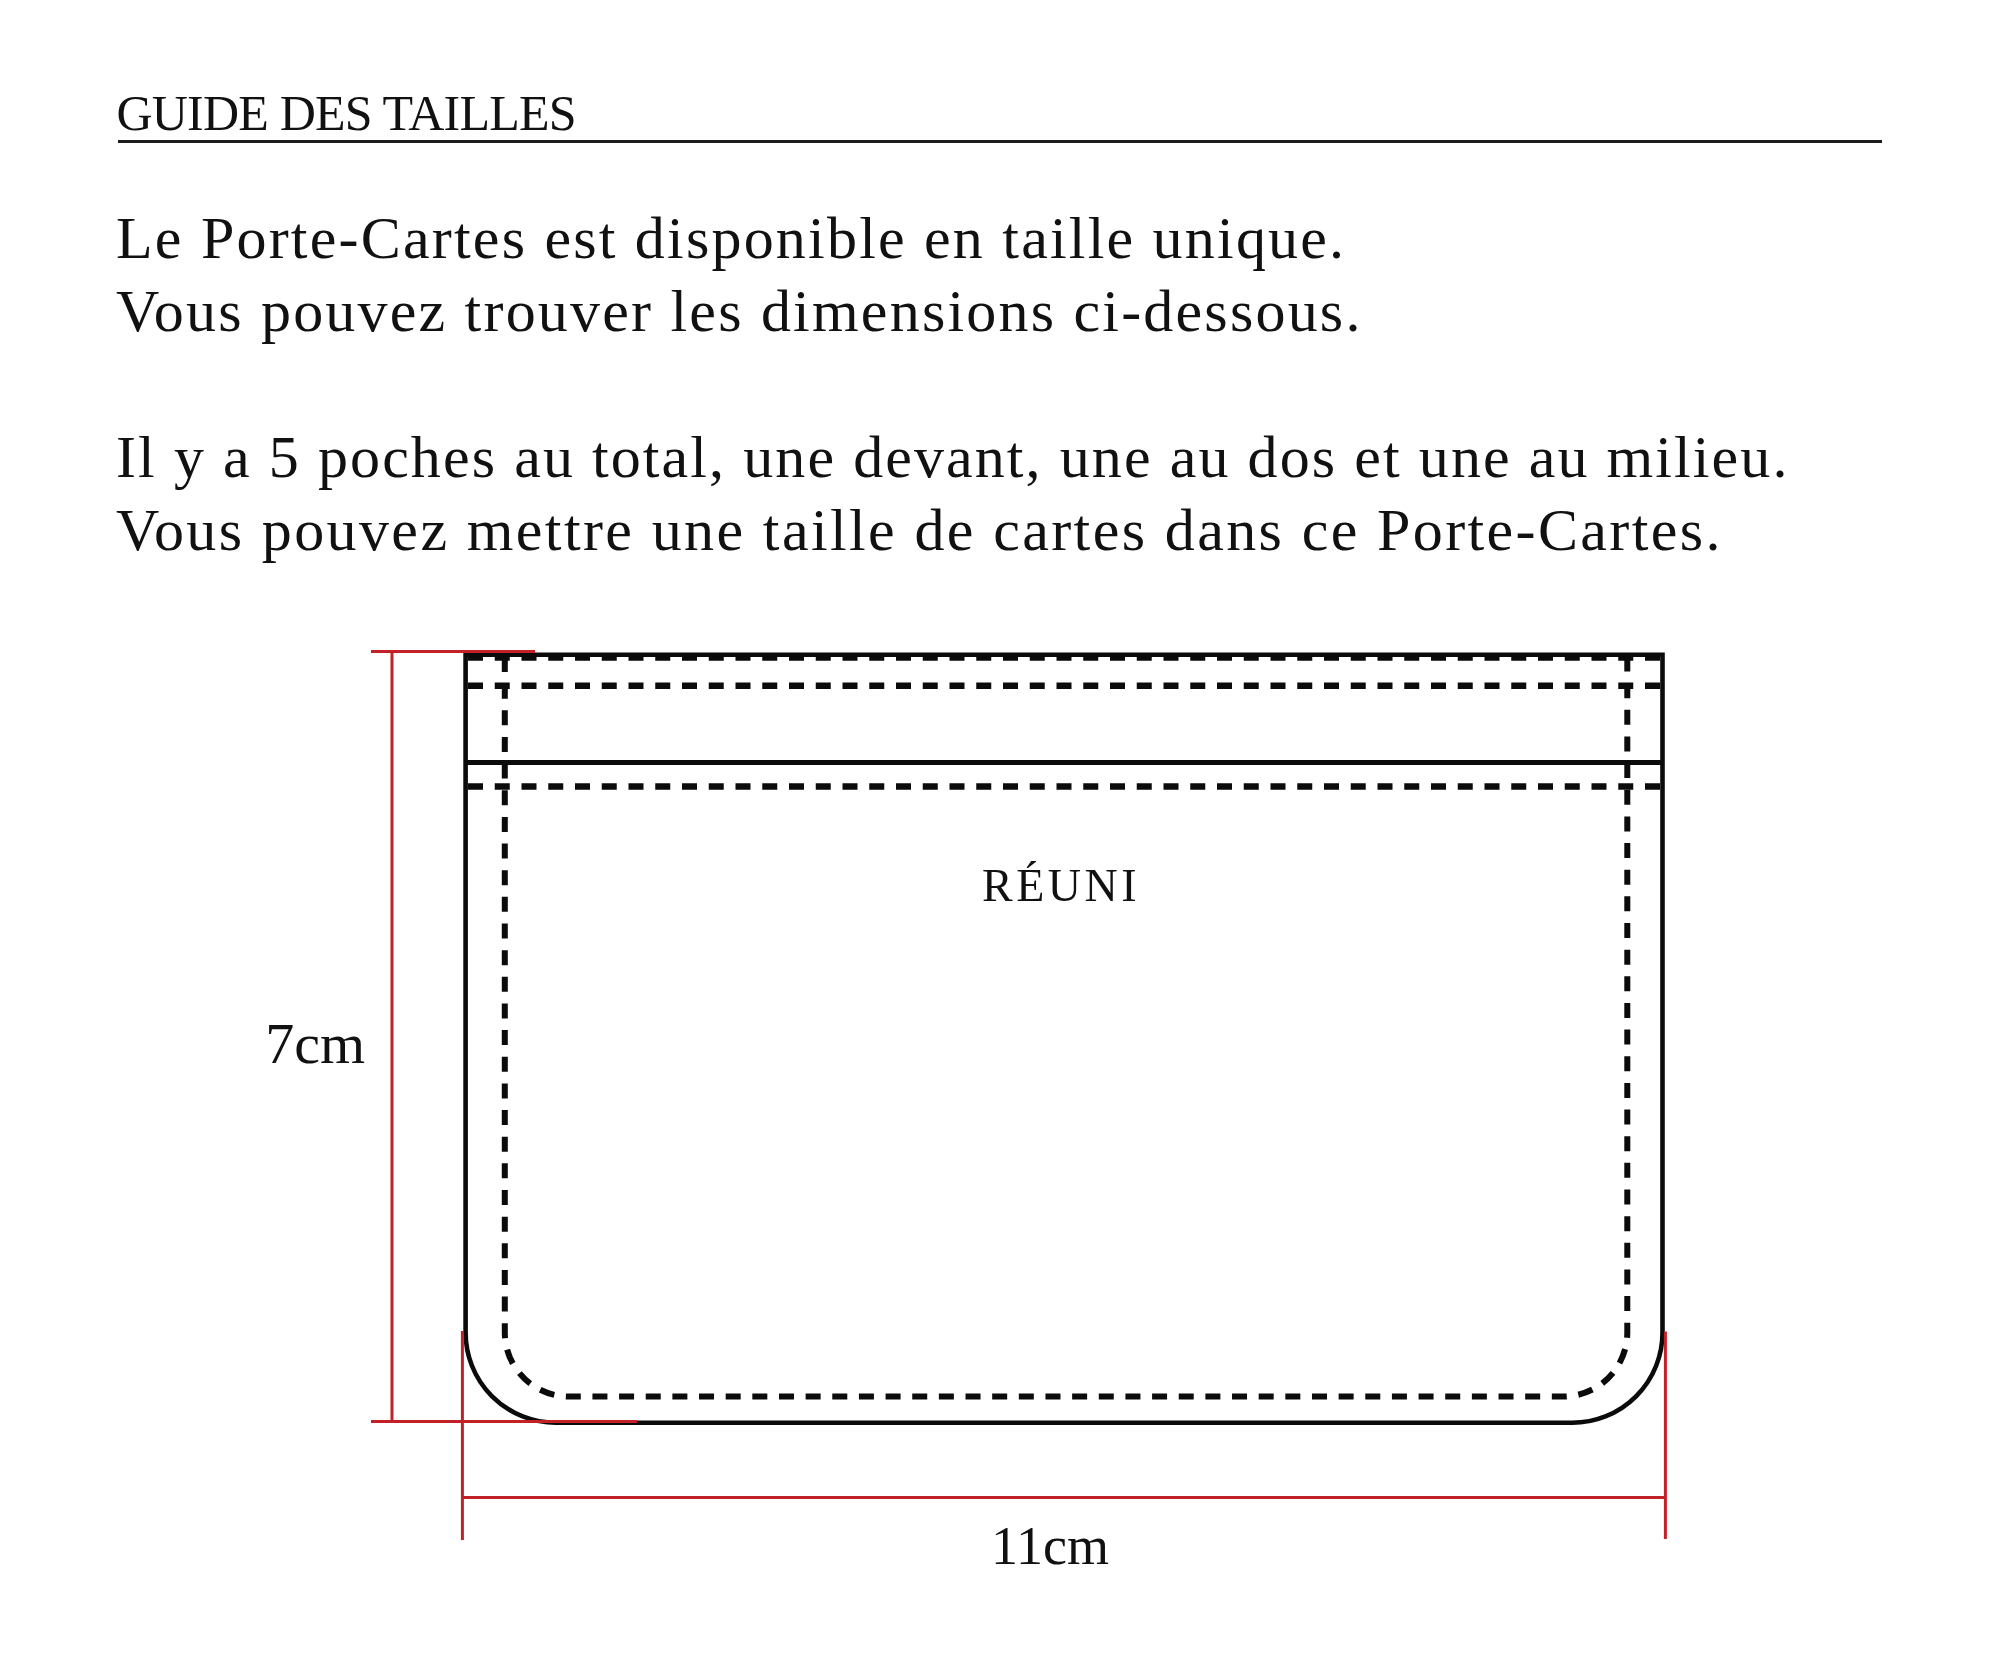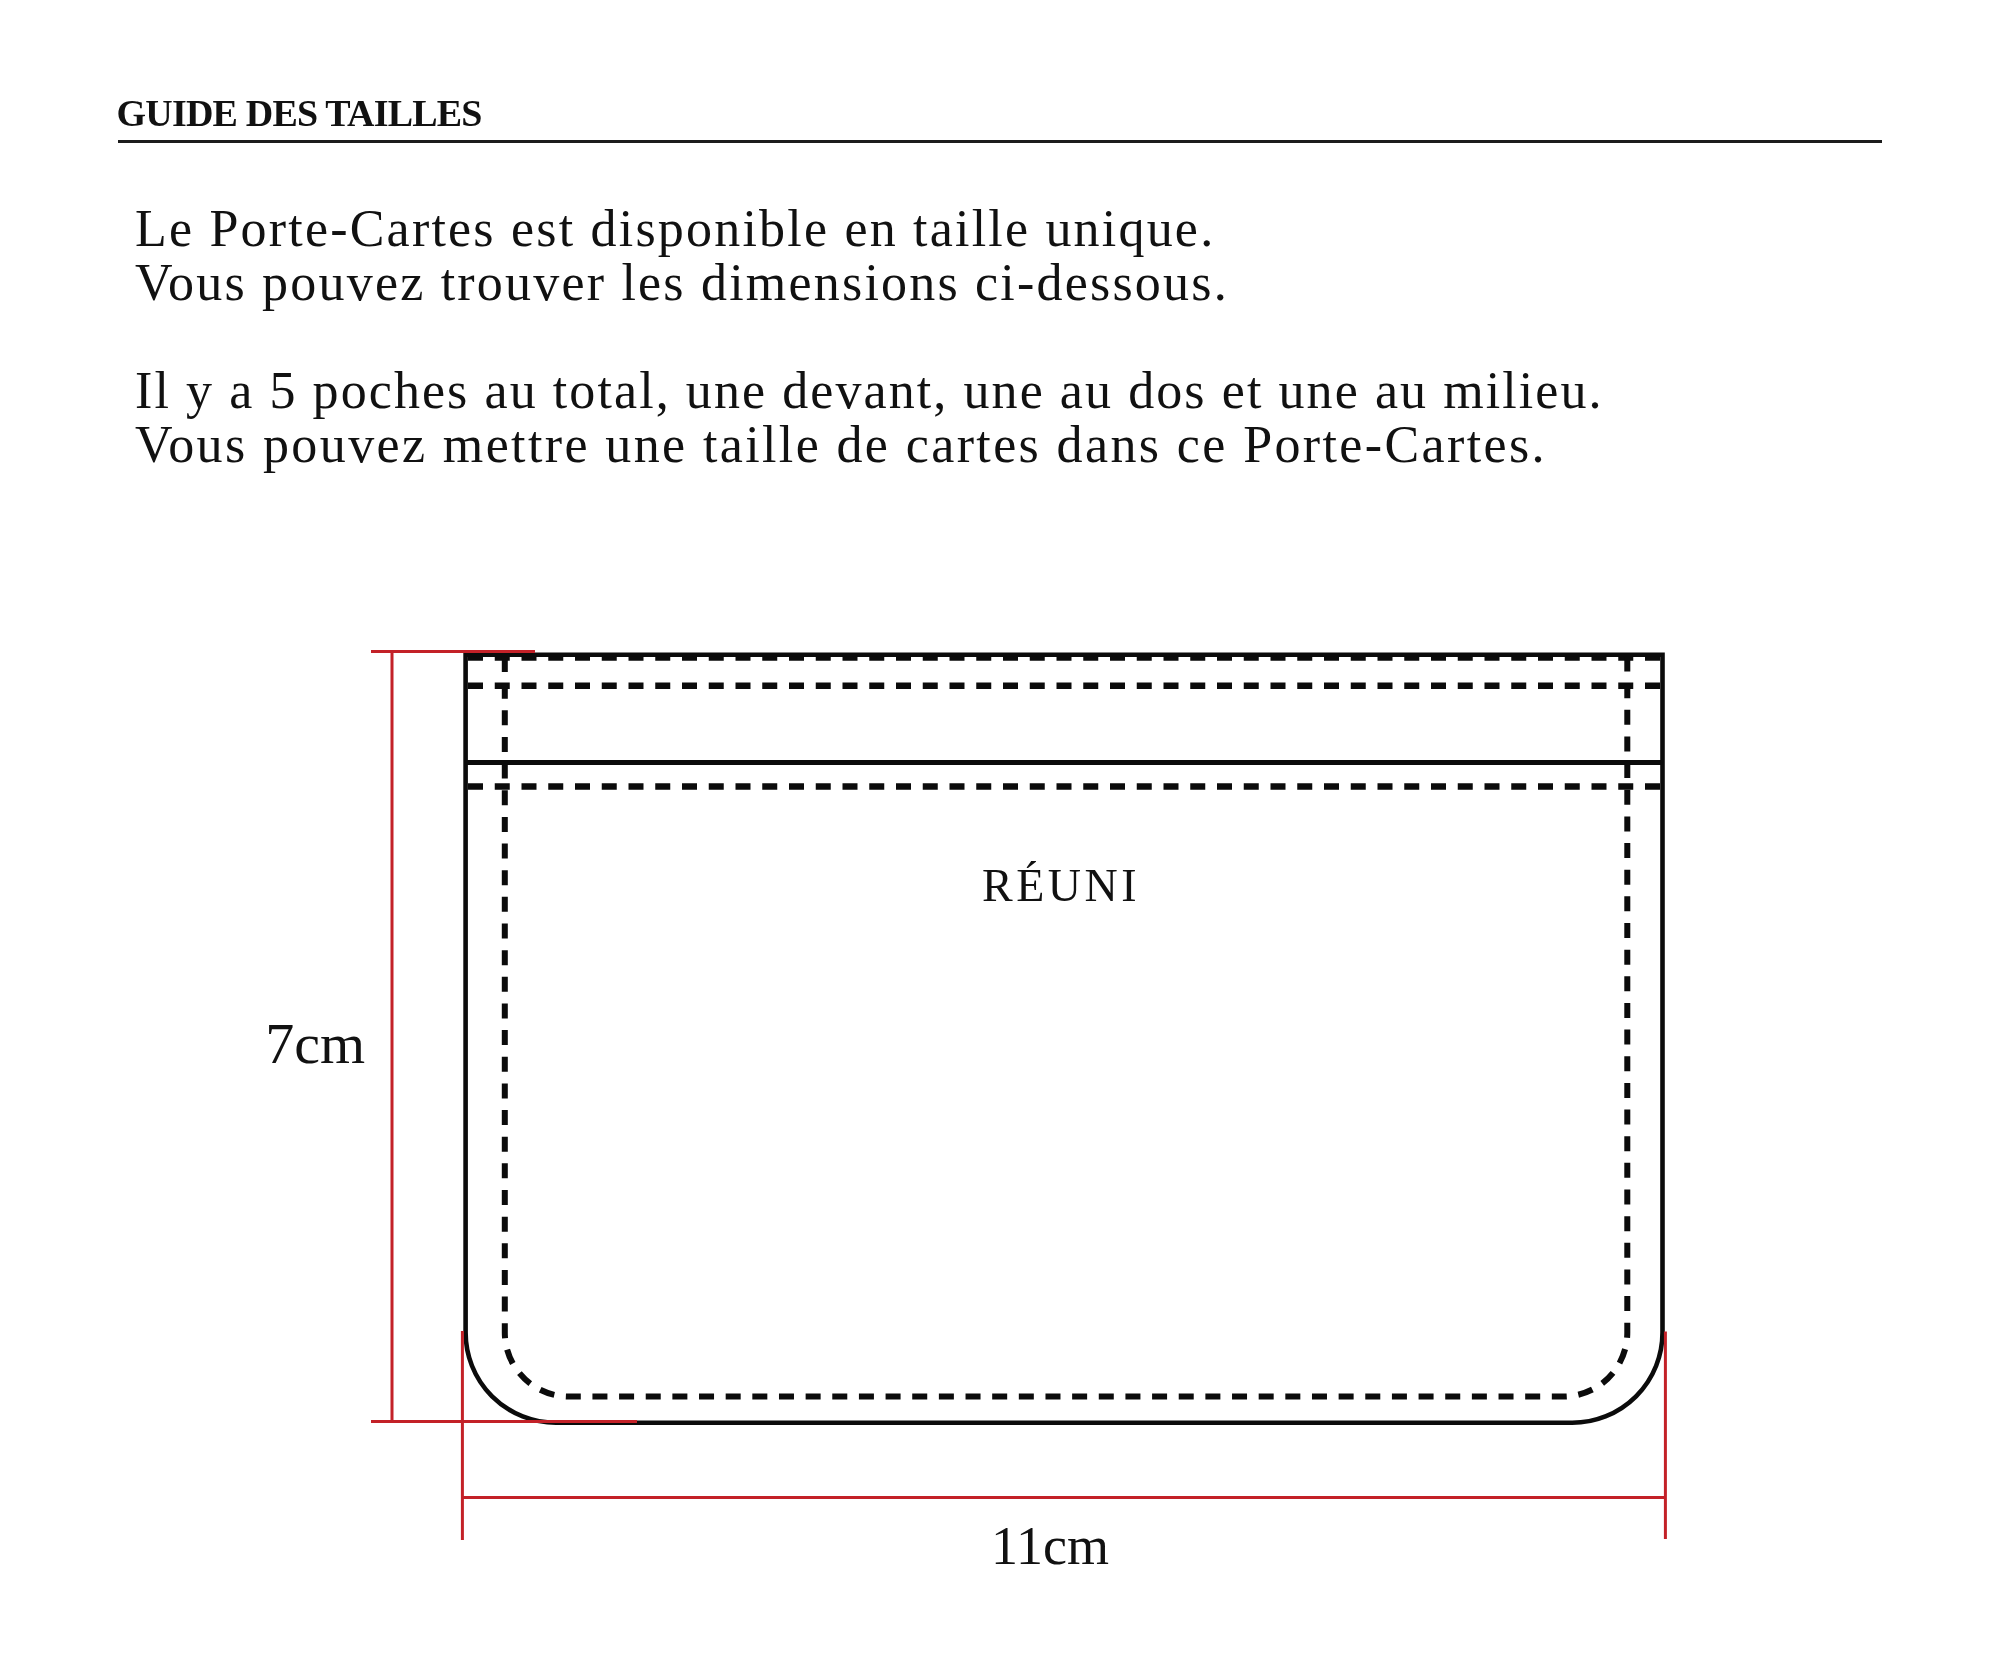--- a/index.html
+++ b/index.html
@@ -1,20 +1,20 @@
 <!DOCTYPE html>
 <html><head>
 <meta charset="utf-8">
 <style>
 html,body{margin:0;padding:0}
 body{width:2000px;height:1667px;background:#ffffff;position:relative;overflow:hidden;
      font-family:"Liberation Serif",serif;color:#111111}
-.title{position:absolute;left:116.5px;top:88px;font-weight:bold;font-size:38px;line-height:50px;letter-spacing:-0.8px;white-space:pre}
+.title{position:absolute;left:116.5px;top:88px;font-weight:normal;font-size:50px;line-height:50px;letter-spacing:-0.8px;white-space:pre}
 .rule{position:absolute;left:118px;top:140px;width:1764px;height:2.5px;background:#1c1c1c}
-.para{position:absolute;left:135px;top:202px;font-size:52px;line-height:54px;letter-spacing:2.2px;white-space:pre}
+.para{position:absolute;left:116px;top:202px;font-size:60px;line-height:73px;letter-spacing:2.2px;white-space:pre}
 </style>
 </head>
 <body>
 <div class="title">GUIDE DES TAILLES</div>
 <div class="rule"></div>
 <div class="para">Le Porte-Cartes est disponible en taille unique.
 Vous pouvez trouver les dimensions ci-dessous.
 
 <span style="letter-spacing:2.08px">Il y a 5 poches au total, une devant, une au dos et une au milieu.</span>
 <span style="letter-spacing:2.38px">Vous pouvez mettre une taille de cartes dans ce Porte-Cartes.</span></div>

